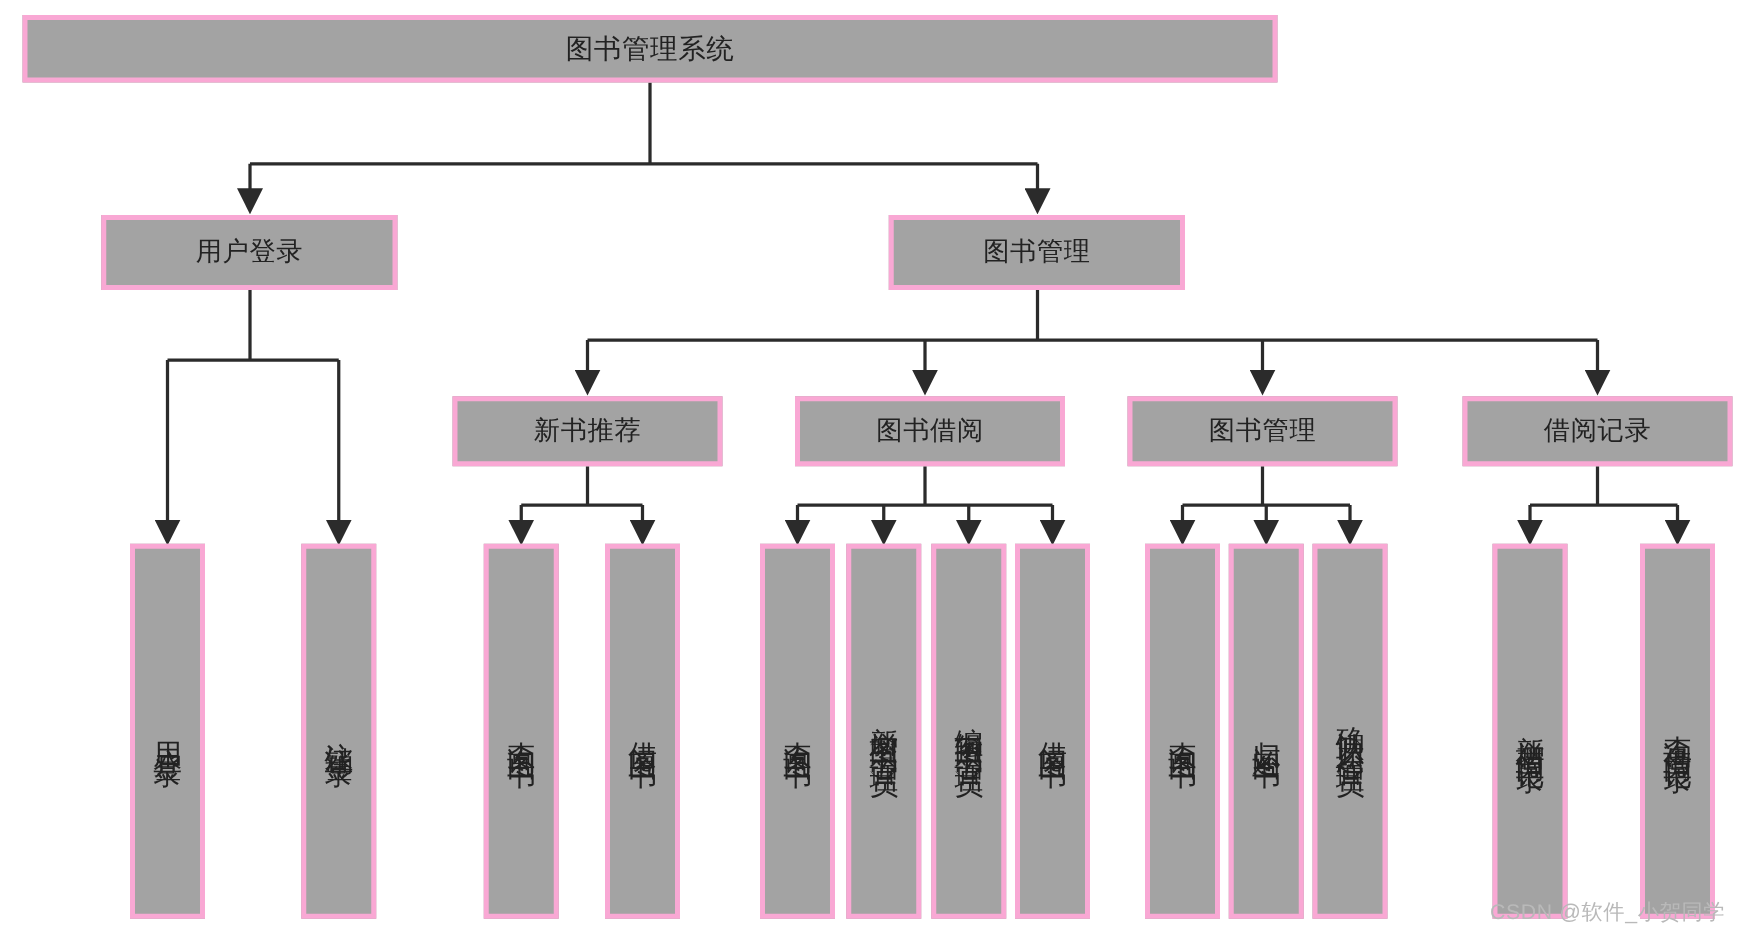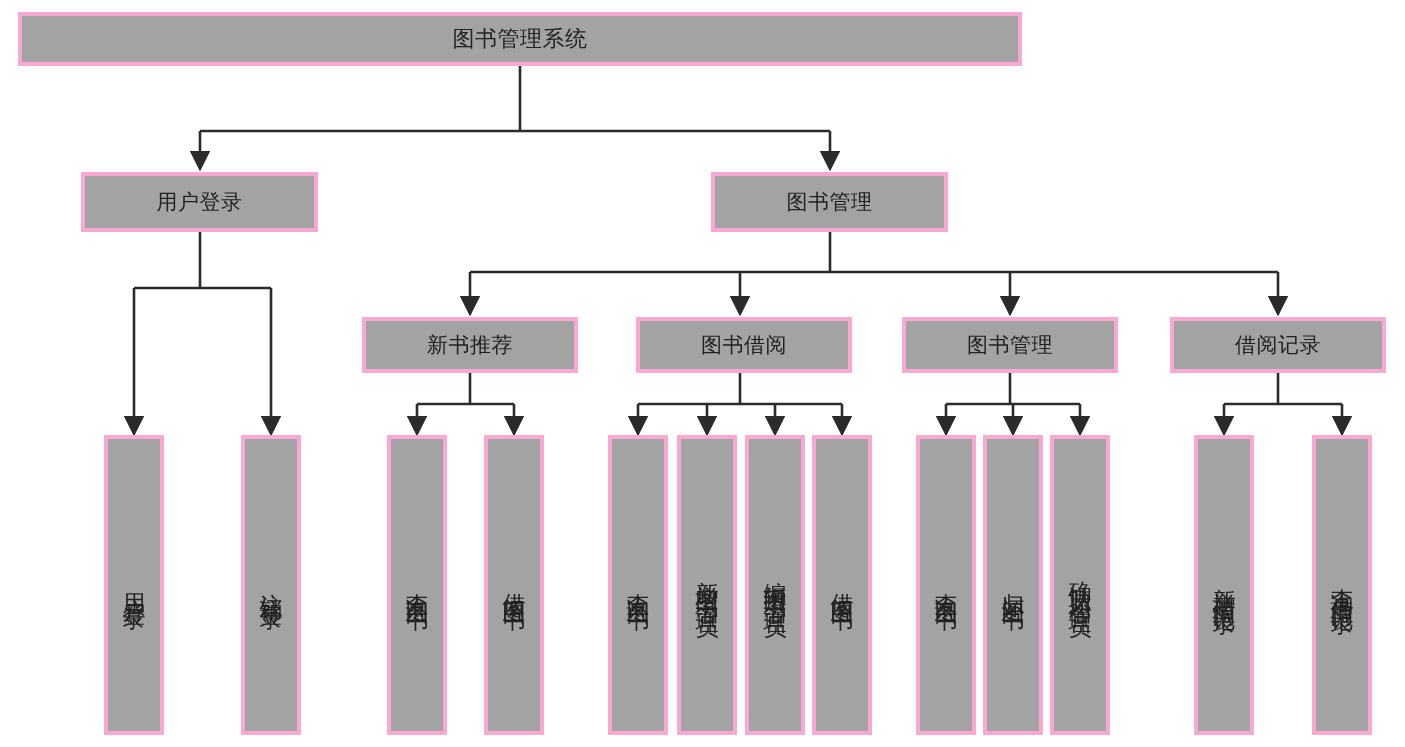--- a/index.html
+++ b/index.html
@@ -203,14 +203,15 @@
   </div>
 
   <div class="node vert" style="left:1194px; top:435px; width:60px; height:300px;">
     <span class="label">新增借阅记录</span>
   </div>
 
   <div class="node vert" style="left:1312px; top:435px; width:60px; height:300px;">
     <span class="label">查询借阅记录</span>
   </div>
 
+  <div class="watermark" style="left:1192px; top:718px;">CSDN @软件_小贺同学</div>
 
 </div>
 
 </body></html>

